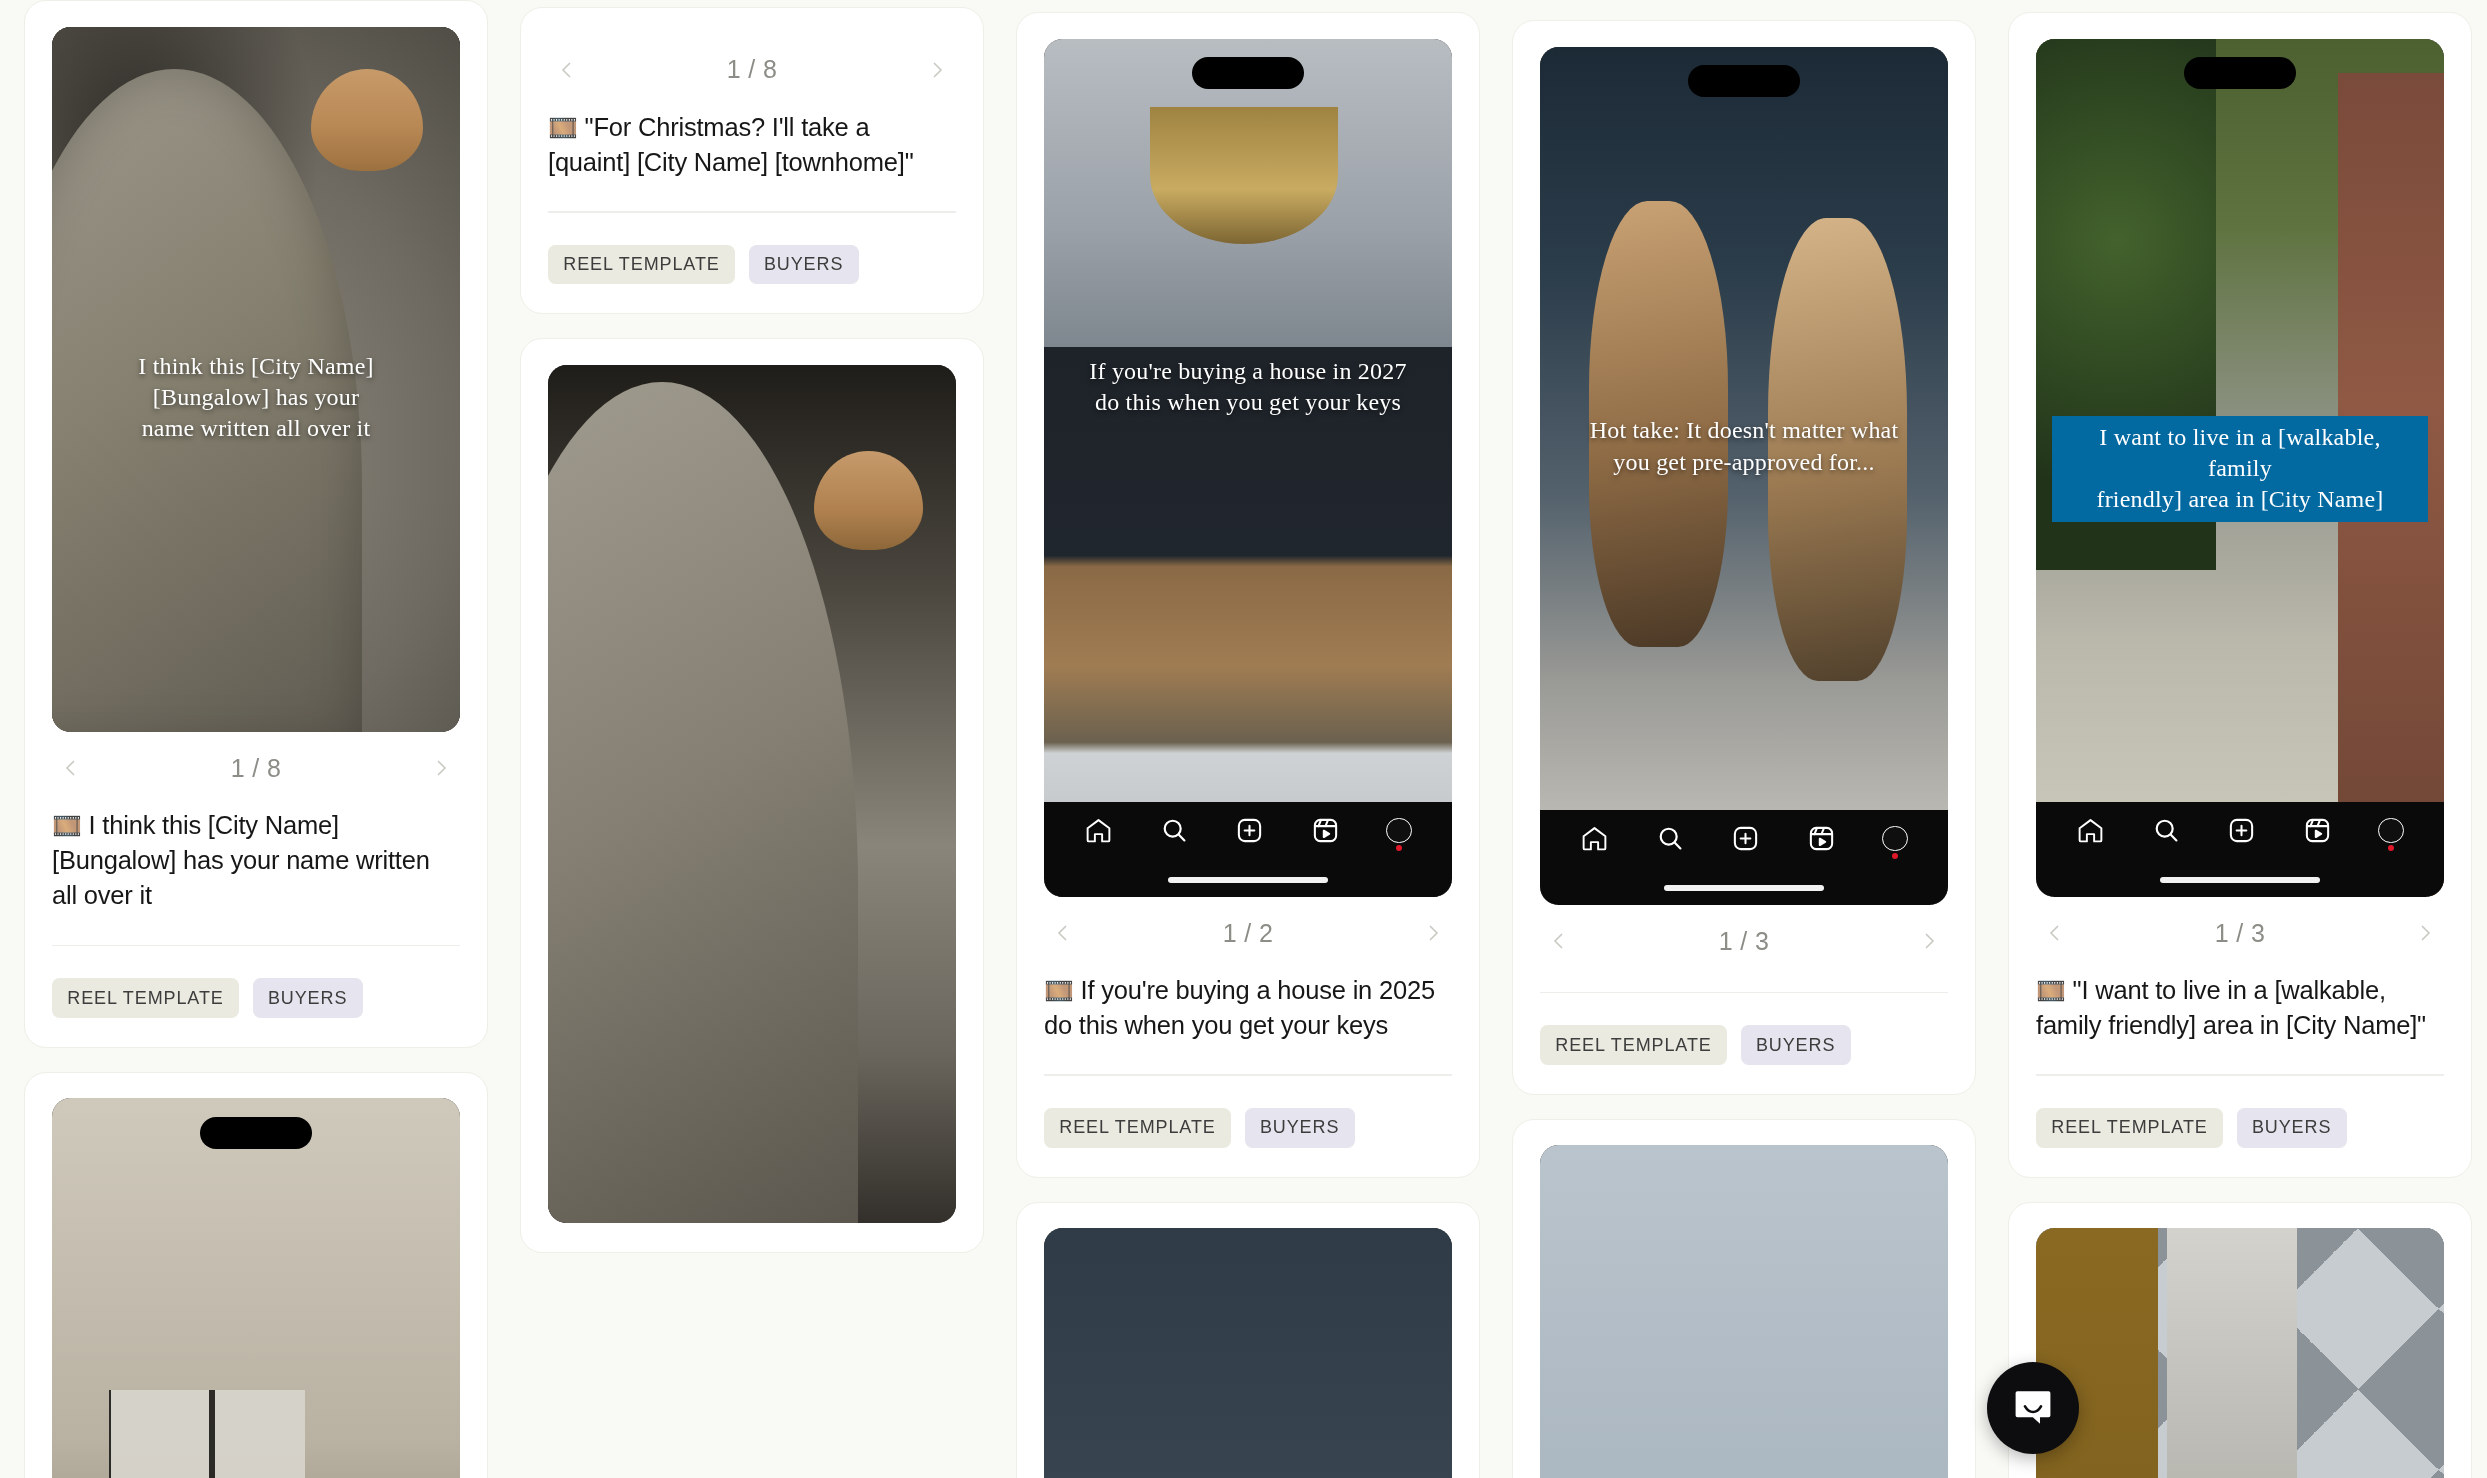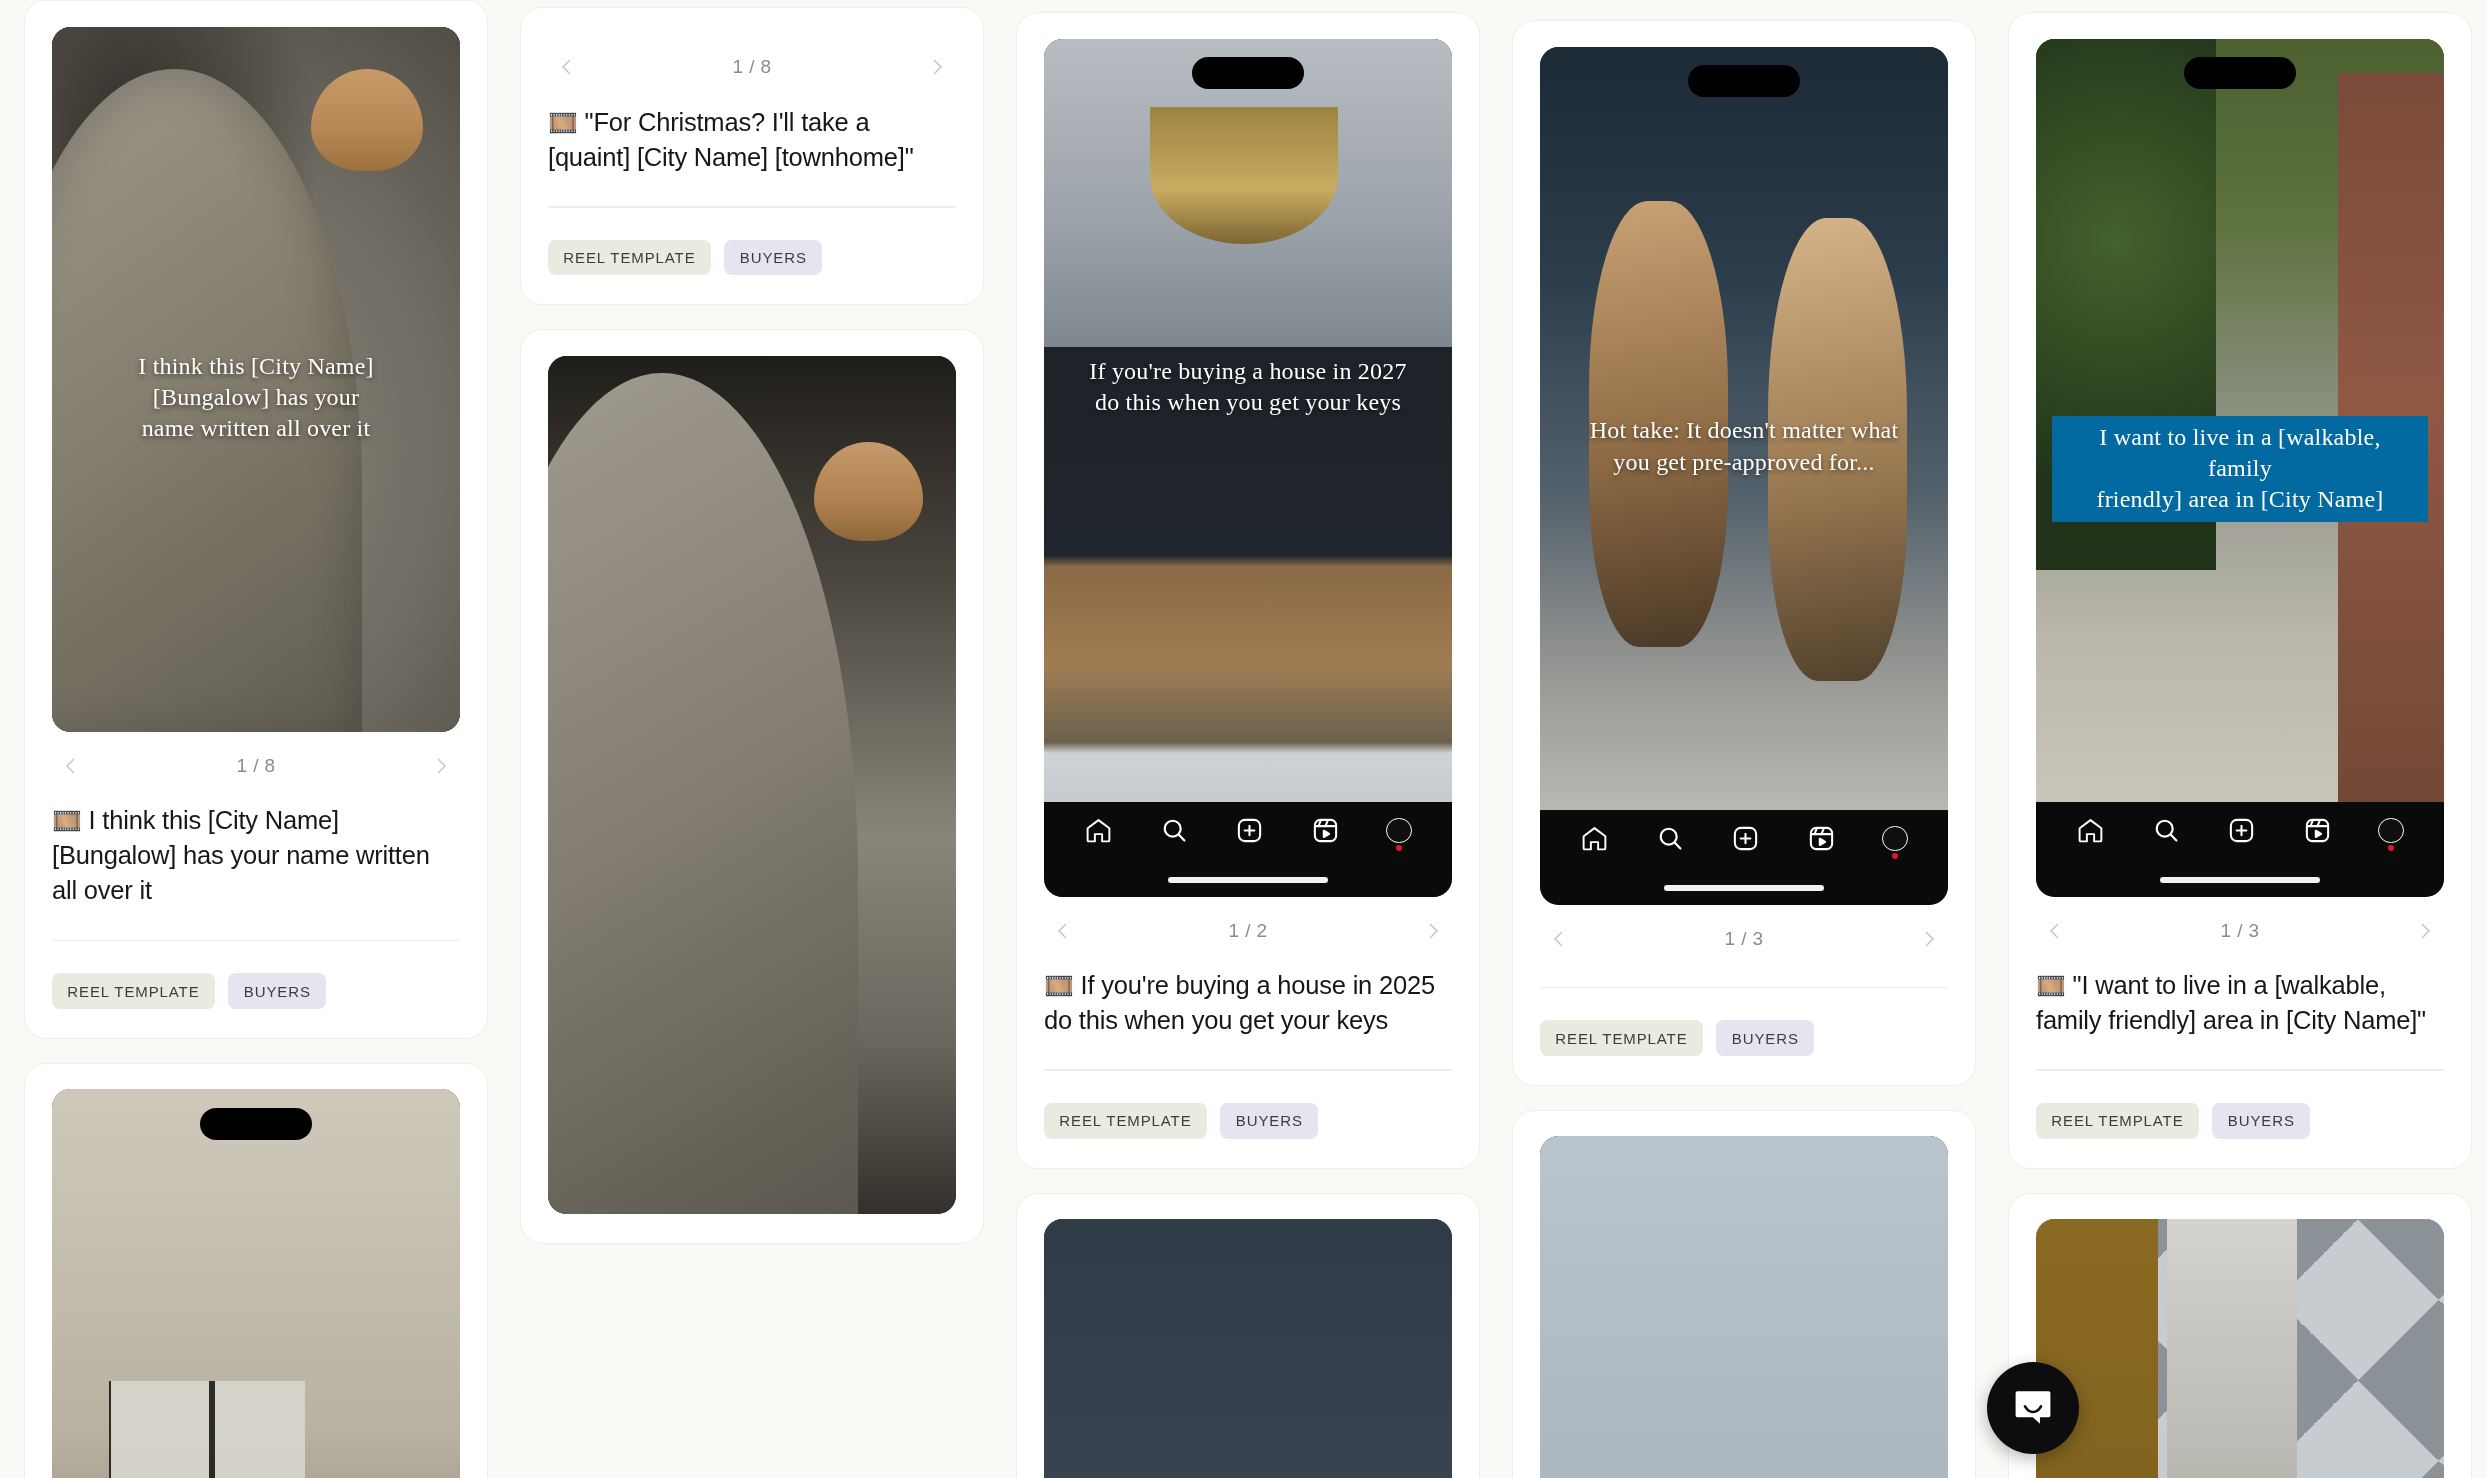--- a/index.html
+++ b/index.html
@@ -134,21 +134,21 @@
     align-items:center;
     justify-content:space-between;
     padding:22px 6.8px 5.1px 6.8px;
   }
   .chev {
     width:24px; height:24px;
     color:#c9c9c4;
     flex:none;
   }
   .nav-count {
-    font-size:19px;
+    font-size:25px;
     color:#8d8d88;
     letter-spacing:0.4px;
     text-align:right;
   }
 
   
   .title {
     font-size:25.5px;
     line-height:1.38;
     color:#171717;
@@ -163,21 +163,21 @@
     margin:31px 0 0 0;
   }
 
   .tags {
     display:flex;
     gap:13.6px;
     margin-top:32px;
     flex-wrap:wrap;
   }
   .tag {
-    font-size:15px;
+    font-size:18px;
     letter-spacing:0.9px;
     padding:9.3px 15.3px;
     border-radius:7.6px;
     color:#3d3d3d;
     white-space:nowrap;
   }
   .tag.reel  { background:#eaeae0; }
   .tag.buyer { background:#e6e4ee; }
 
   

